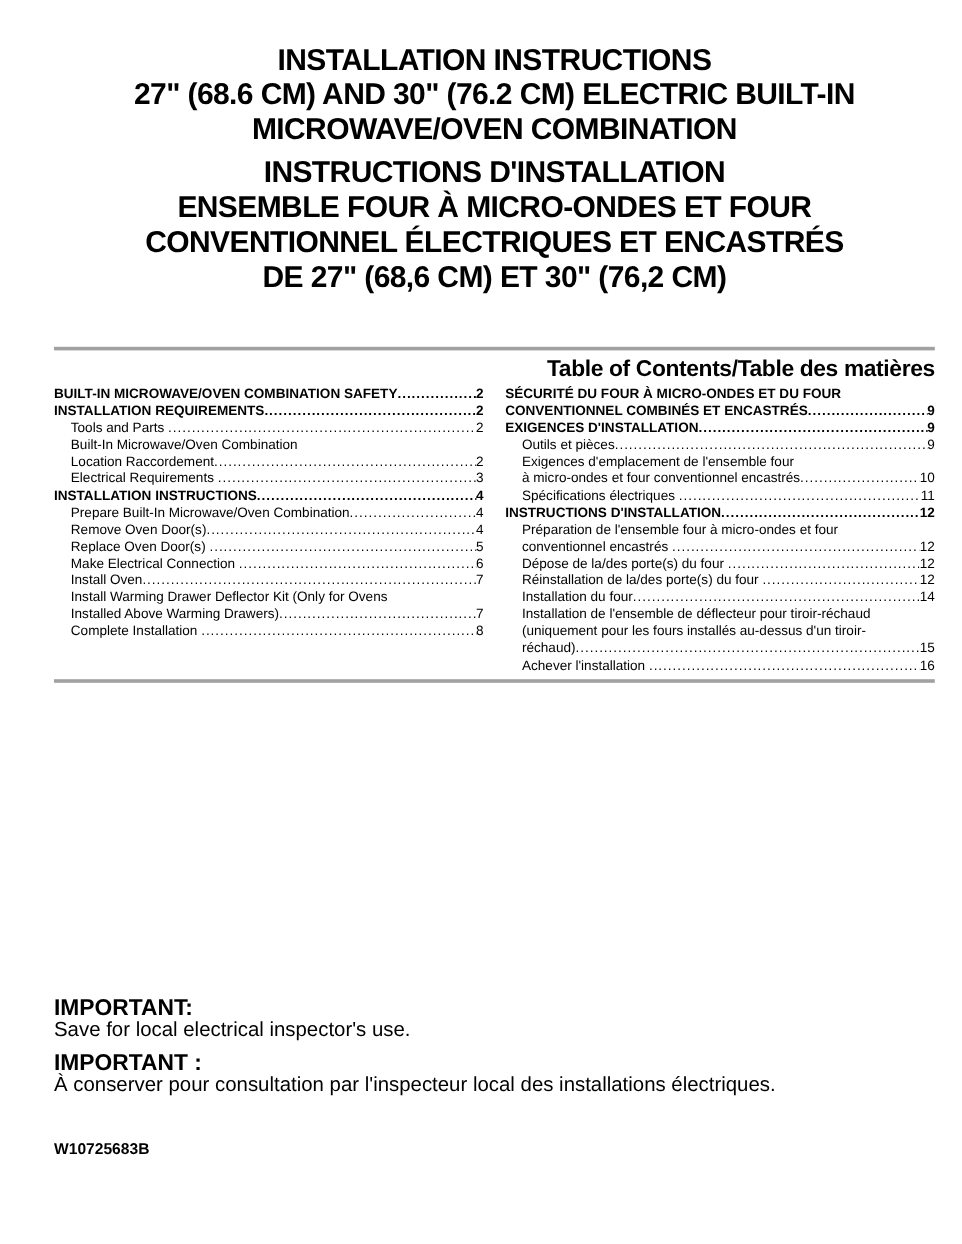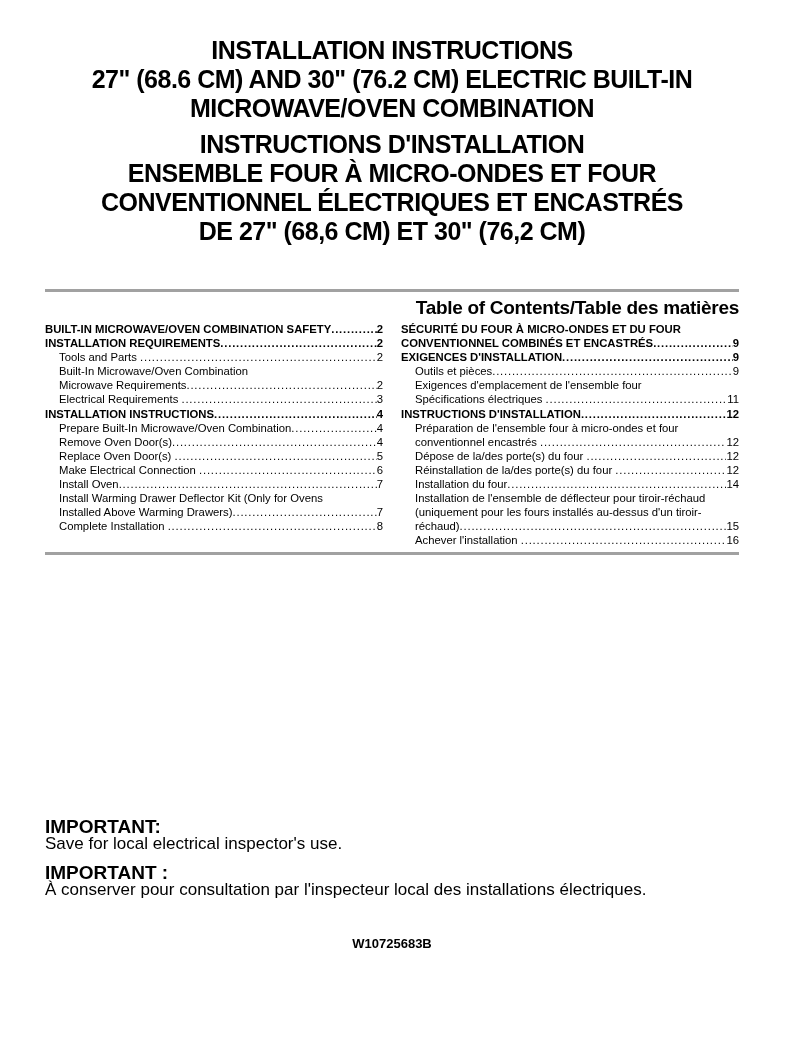--- a/index.html
+++ b/index.html
@@ -7,21 +7,21 @@
     padding: 0;
     background: #ffffff;
   }
   .page {
     box-sizing: border-box;
     width: 802px;
     height: 1037px;
     background: #ffffff;
     color: #000000;
     font-family: "Liberation Sans", sans-serif;
-    padding: 36px 63px 0 45px;
+    padding: 36px 23px 0 45px;
     position: relative;
     overflow: hidden;
   }
 
   
   .title-block {
     text-align: center;
     font-weight: bold;
   }
   .title-line {
@@ -95,21 +95,20 @@
     font-size: 17px;
     line-height: 14px;
   }
   .note + .note { margin-top: 13px; }
 
   
   .part-number {
     margin-top: 39px;
     font-size: 13px;
     font-weight: bold;
-    text-align: center;
   }
 </style>
 </head>
 <body>
 
 <div class="page">
 
   <header class="title-block">
     <div class="title-en">
       <div class="title-line">INSTALLATION INSTRUCTIONS</div>
@@ -147,21 +146,21 @@
         <div class="toc-entry sub">
           <div class="toc-line">
             <span class="toc-text">Tools and Parts </span>
             <span class="dots"></span>
             <span class="pagenum">2</span>
           </div>
         </div>
         <div class="toc-entry sub">
           <div class="toc-line plain">Built-In Microwave/Oven Combination</div>
           <div class="toc-line">
-            <span class="toc-text">Microwave Requirements</span>
+            <span class="toc-text">Location Raccordement</span>
             <span class="dots"></span>
             <span class="pagenum">2</span>
           </div>
         </div>
         <div class="toc-entry sub">
           <div class="toc-line">
             <span class="toc-text">Electrical Requirements </span>
             <span class="dots"></span>
             <span class="pagenum">3</span>
           </div>
@@ -242,20 +241,25 @@
         </div>
         <div class="toc-entry sub">
           <div class="toc-line">
             <span class="toc-text">Outils et pièces</span>
             <span class="dots"></span>
             <span class="pagenum">9</span>
           </div>
         </div>
         <div class="toc-entry sub">
           <div class="toc-line plain">Exigences d'emplacement de l'ensemble four</div>
+          <div class="toc-line">
+            <span class="toc-text">à micro-ondes et four conventionnel encastrés</span>
+            <span class="dots"></span>
+            <span class="pagenum">10</span>
+          </div>
         </div>
         <div class="toc-entry sub">
           <div class="toc-line">
             <span class="toc-text">Spécifications électriques </span>
             <span class="dots"></span>
             <span class="pagenum">11</span>
           </div>
         </div>
         <div class="toc-entry bold">
           <div class="toc-line">

